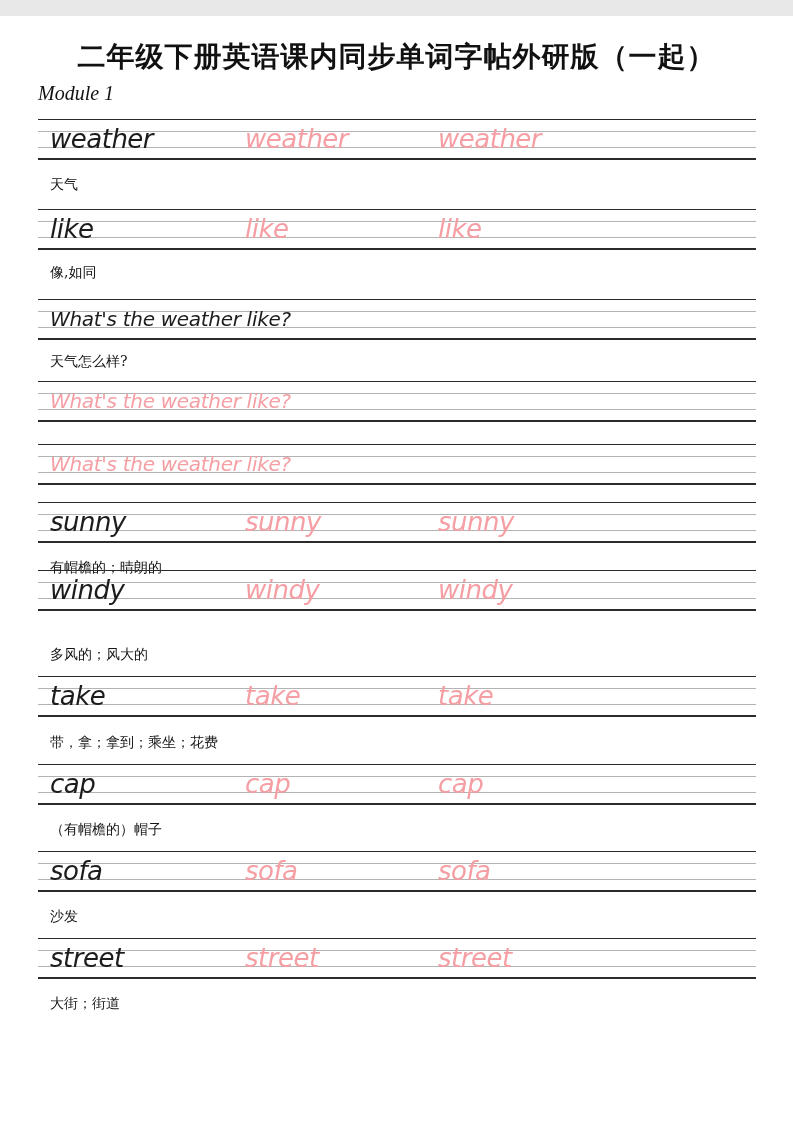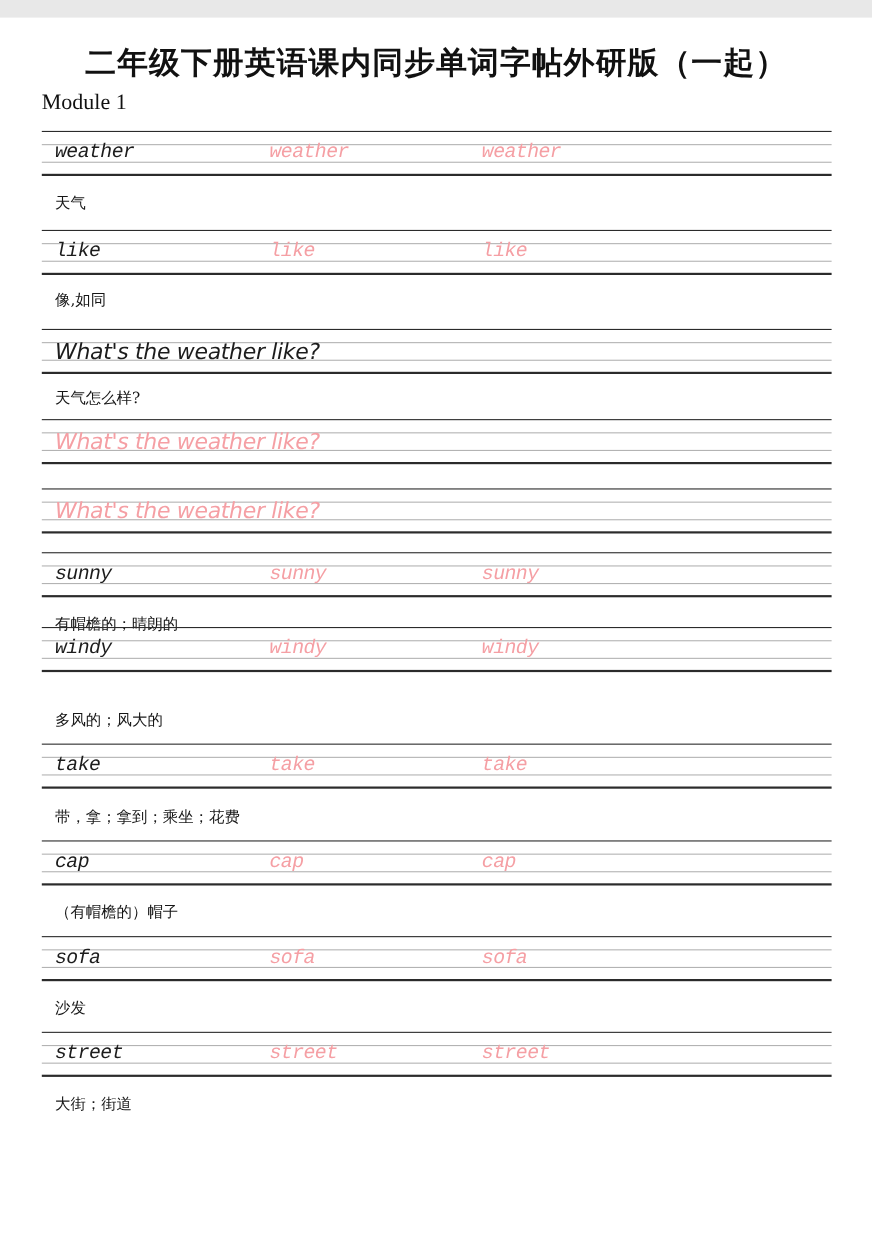--- a/index.html
+++ b/index.html
@@ -14,41 +14,41 @@
   .title{
     position:absolute;top:22px;left:0;right:0;
     text-align:center;
     font-size:28px;font-weight:700;color:#111;
     letter-spacing:1px;
     font-family:"Liberation Sans",sans-serif;
   }
   .module{
     position:absolute;left:38px;top:66px;
     font-family:"Liberation Serif","DejaVu Serif",serif;
-    font-size:20px;color:#111;
+    font-size:20px;color:#111;font-style:italic;
   }
   
   .grid{
     position:absolute;left:38px;width:718px;height:41px;
     border-top:1.5px solid #2b2b2b;
     border-bottom:2px solid #2b2b2b;
     box-sizing:border-box;
   }
   .guide{
     position:absolute;left:0;right:0;height:1px;
     background:#b3b3b3;
   }
   .g1{top:11px}.g2{top:27px}
   .w{
     position:absolute;top:0;height:38px;line-height:38px;
     font-family:"DejaVu Sans","Liberation Sans",sans-serif;
     font-style:italic;
     white-space:nowrap;
   }
-  .word{left:12px;font-size:18px;letter-spacing:-0.5px;color:#1c1c1c;font-family:Liberation Mono, monospace;}
+  .word{left:12px;font-size:26px;letter-spacing:-0.5px;color:#1c1c1c;}
   .sentence{font-size:20px;letter-spacing:-0.3px;}
   .c0{left:12px}.c1{left:207px}.c2{left:400px}
   .pink{color:#f59fa4;}
   .black{color:#1c1c1c;}
   .meaning{
     position:absolute;left:50px;
     font-family:"DejaVu Serif","Liberation Serif",serif;
     font-size:14px;color:#161616;
     white-space:pre;
   }

